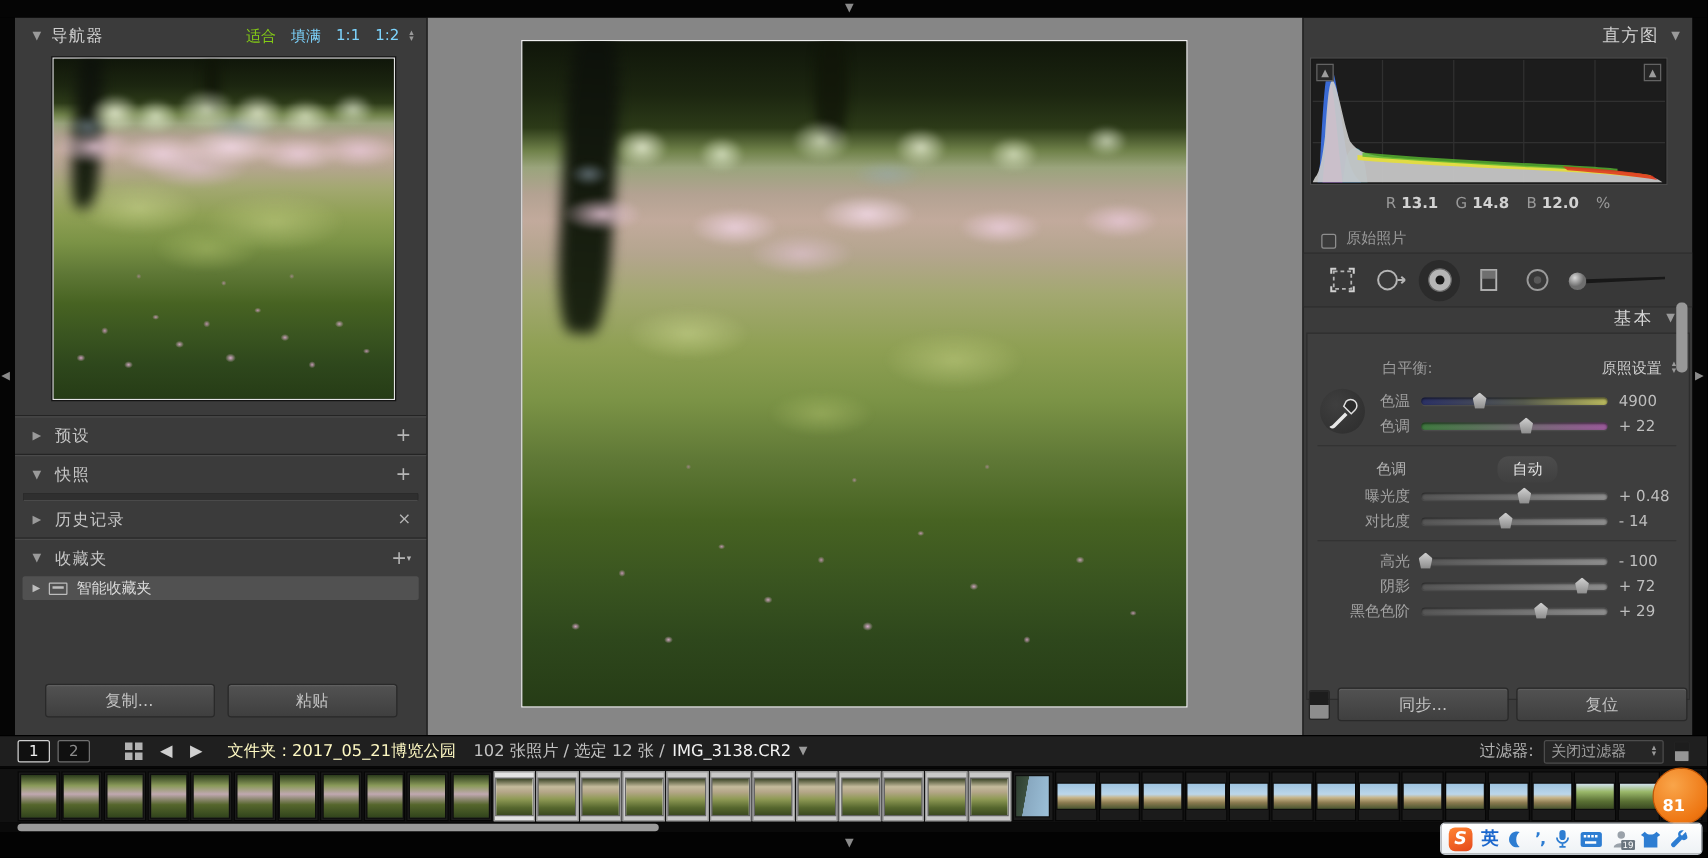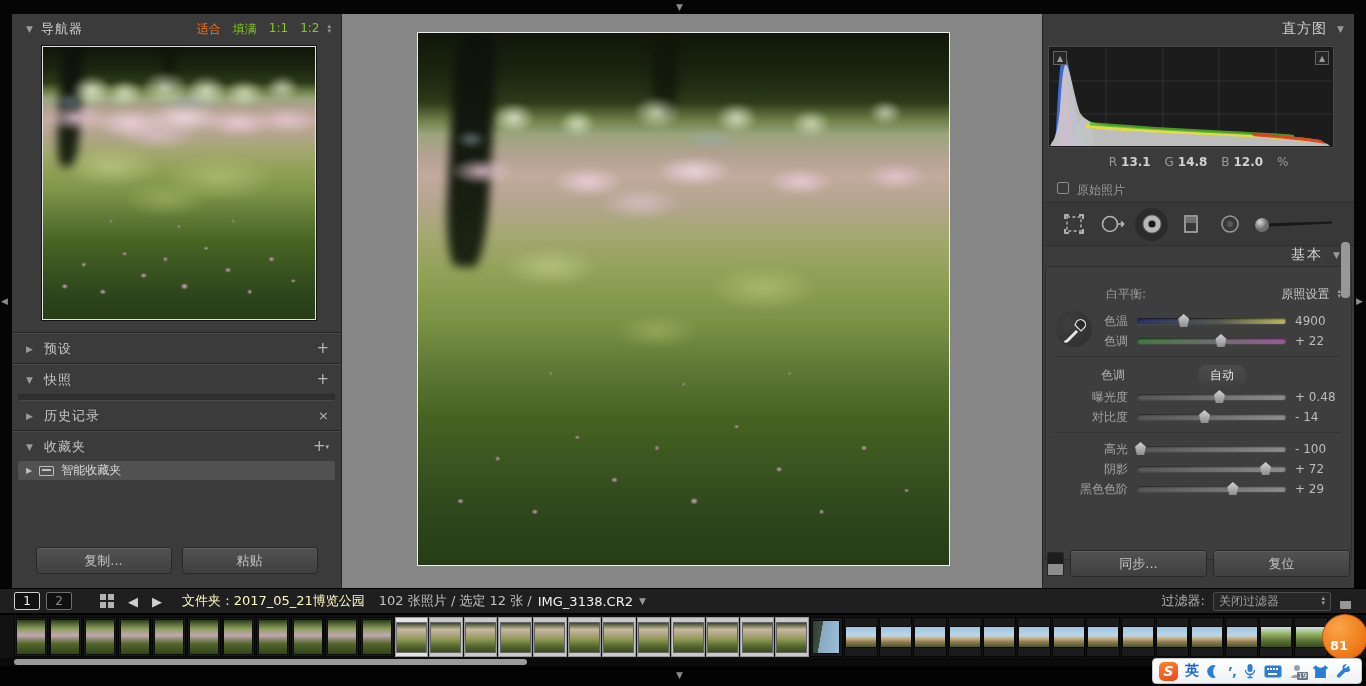--- a/index.html
+++ b/index.html
@@ -15,22 +15,22 @@
   .rpanel{left:1042px;width:312px;border-left:1px solid #222;}
   .canvas{position:absolute;left:342px;top:14px;width:700px;height:574px;background:#868686;z-index:1;}
   .phdr{display:flex;align-items:center;height:30px;padding:0 10px 0 14px;}
   .phdr .tri{color:#9a9a9a;font-size:9px;margin-right:8px;}
   .phdr .ttl{font-size:13px;color:#cfcfcf;letter-spacing:1px;}
   .spacer{flex:1;}
   .secdiv{height:2px;border-top:1px solid #242424;border-bottom:1px solid #4a4a4a;}
   .plus{color:#b5b5b5;font-size:15px;line-height:1;}
   .sunken{height:7px;margin:0 6px;background:#2f2f2f;border:1px solid #2a2a2a;border-bottom-color:#4a4a4a;border-radius:2px;}
   
-  .nav-opt{margin-left:12px;color:#84cc16;cursor:default;}
-  .nav-opt.active{color:#f97316;}
+  .nav-opt{margin-left:12px;color:#7dd3fc;cursor:default;}
+  .nav-opt.active{color:#84cc16;}
   .updown{display:inline-flex;flex-direction:column;line-height:5px;font-size:7px;color:#9a9a9a;margin-left:8px;}
   .navprev{position:absolute;left:30px;top:32px;width:274px;height:274px;border:1px solid #e4e4e4;box-shadow:0 0 0 1px #141414;}
   
   .photo-art{position:relative;width:100%;height:100%;overflow:hidden;background:
     linear-gradient(180deg,#10160a 0%,#1c2610 8%,#2c3a18 13%,#70824a 16.5%,#9aa47c 19%,#b3a292 23%,#c2aa9c 27%,#b4a58e 32%,#a3a871 38%,#8fa054 46%,#7b9346 54%,#5f7836 63%,#476322 72%,#3a5520 81%,#2e471c 90%,#263c16 100%);}
   .pa-bokeh{position:absolute;inset:0;filter:blur(2px);background:
     radial-gradient(30px 22px at 18% 16%,rgba(235,240,215,.85),transparent 70%),
     radial-gradient(26px 20px at 30% 17%,rgba(225,235,205,.8),transparent 70%),
     radial-gradient(34px 24px at 45% 15%,rgba(230,238,210,.75),transparent 70%),
     radial-gradient(30px 22px at 60% 16%,rgba(235,240,215,.8),transparent 70%),
@@ -75,21 +75,21 @@
   .boxicon{width:15px;height:10px;border:1px solid #bdbdbd;border-radius:1px;margin-right:7px;position:relative;}
   .boxicon:before{content:"";position:absolute;left:2px;right:2px;top:2px;height:2px;background:#bdbdbd;}
   .lbtns{position:absolute;left:0;right:0;top:533px;display:flex;justify-content:center;gap:10px;}
   .btn{width:136px;height:27px;background:linear-gradient(180deg,#525252,#3f3f3f);border:1px solid #292929;border-radius:3px;
        color:#c3c3c3;font-size:13px;display:flex;align-items:center;justify-content:center;box-shadow:inset 0 1px 0 rgba(255,255,255,.08);}
   
   .histbox{position:absolute;left:6px;top:33px;width:284px;height:100px;background:#1c1c1c;border:1px solid #181818;box-shadow:0 0 0 1px #4a4a4a;}
   .clipbtn{position:absolute;top:3px;width:14px;height:14px;background:#262626;border:1px solid #636363;display:flex;align-items:center;justify-content:center;color:#9c9c9c;font-size:8px;z-index:2;}
   .rgbrow{position:absolute;left:0;right:0;top:141px;text-align:center;color:#9a9a9a;font-size:12px;}
   .rgbrow b{color:#d2d2d2;font-weight:bold;margin:0 10px 0 4px;}
-  .origrow{position:absolute;left:14px;top:168px;display:flex;align-items:flex-start;color:#9a9a9a;}
+  .origrow{position:absolute;left:14px;top:168px;display:flex;align-items:flex-end;color:#9a9a9a;}
   .chk{width:12px;height:12px;border:1px solid #8e8e8e;border-radius:2px;margin-right:8px;background:transparent;}
   
   .toolstrip{position:absolute;left:0;right:0;top:188px;height:44px;display:flex;align-items:center;padding:0 14px;gap:6px;border-bottom:1px solid #2e2e2e;border-top:1px solid #2e2e2e;background:#383838;}
   .tool{display:flex;align-items:center;justify-content:center;width:33px;height:33px;border-radius:4px;}
   .tool.wide{width:86px;justify-content:flex-start;}
   .tool.selbg{background:#2b2b2b;border-radius:50%;width:33px;height:33px;}
   
   .basichdr{position:absolute;right:14px;top:232px;display:flex;align-items:center;gap:10px;}
   .basichdr .ttl{font-size:14px;color:#d6d6d6;letter-spacing:2px;}
   .basicbox{position:absolute;left:2px;right:2px;top:252px;height:294px;background:#3e3e3e;border:1px solid #2d2d2d;padding:8px 10px 0 8px;}
@@ -125,21 +125,21 @@
   .monbtn.dim{border-color:#6f6f6f;color:#8a8a8a;margin-left:6px;}
   .gridicon{display:grid;grid-template-columns:6px 6px;grid-template-rows:6px 6px;gap:2px;margin-left:28px;}
   .gridicon span{background:#b2b2b2;}
   .navarrow{color:#d0d0d0;font-size:13px;margin-left:14px;}
   .bbtext{margin-left:20px;color:#fef9c3;font-size:13px;white-space:nowrap;}
   .bbcounts{margin-left:14px;color:#c2c2c2;font-size:13px;white-space:nowrap;}
   .bbfile{margin-left:6px;color:#f2f2f2;font-size:13px;white-space:nowrap;}
   .bbcaret{margin-left:6px;color:#9a9a9a;font-size:9px;}
   .filterarea{margin-left:auto;display:flex;align-items:center;margin-right:14px;gap:8px;}
   .filterlabel{color:#b2b2b2;font-size:13px;}
-  .filterdd{display:flex;align-items:center;gap:8px;width:118px;height:19px;background:#262626;border:1px solid #4c4c4c;border-radius:2px;padding:0 5px;color:#a0a0a0;}
+  .filterdd{display:flex;align-items:center;gap:8px;width:96px;height:19px;background:#262626;border:1px solid #4c4c4c;border-radius:2px;padding:0 5px;color:#a0a0a0;}
   .filterdd .lbl{flex:1;}
   .ftoggle{width:13px;height:17px;border:1px solid #222;border-radius:2px;overflow:hidden;display:flex;flex-direction:column;}
   .ftoggle .a{flex:1;background:#1d1d1d;}
   .ftoggle .b{flex:1;background:#969696;}
   
   .filmstrip{position:absolute;left:0;top:615px;width:1366px;height:43px;background:#111;display:flex;padding-left:14px;gap:1px;overflow:hidden;z-index:2;}
   .fcell{flex:0 0 33.6px;height:40px;margin-top:2px;background:#1b1b1b;border:1px solid #060606;display:flex;align-items:center;justify-content:center;}
   .fcell.sel{background:#c9c9c9;border-color:#9a9a9a;}
   .fcell.active{background:#e4e4e4;}
   .fthumb{box-shadow:0 0 0 1px rgba(0,0,0,.5);}

